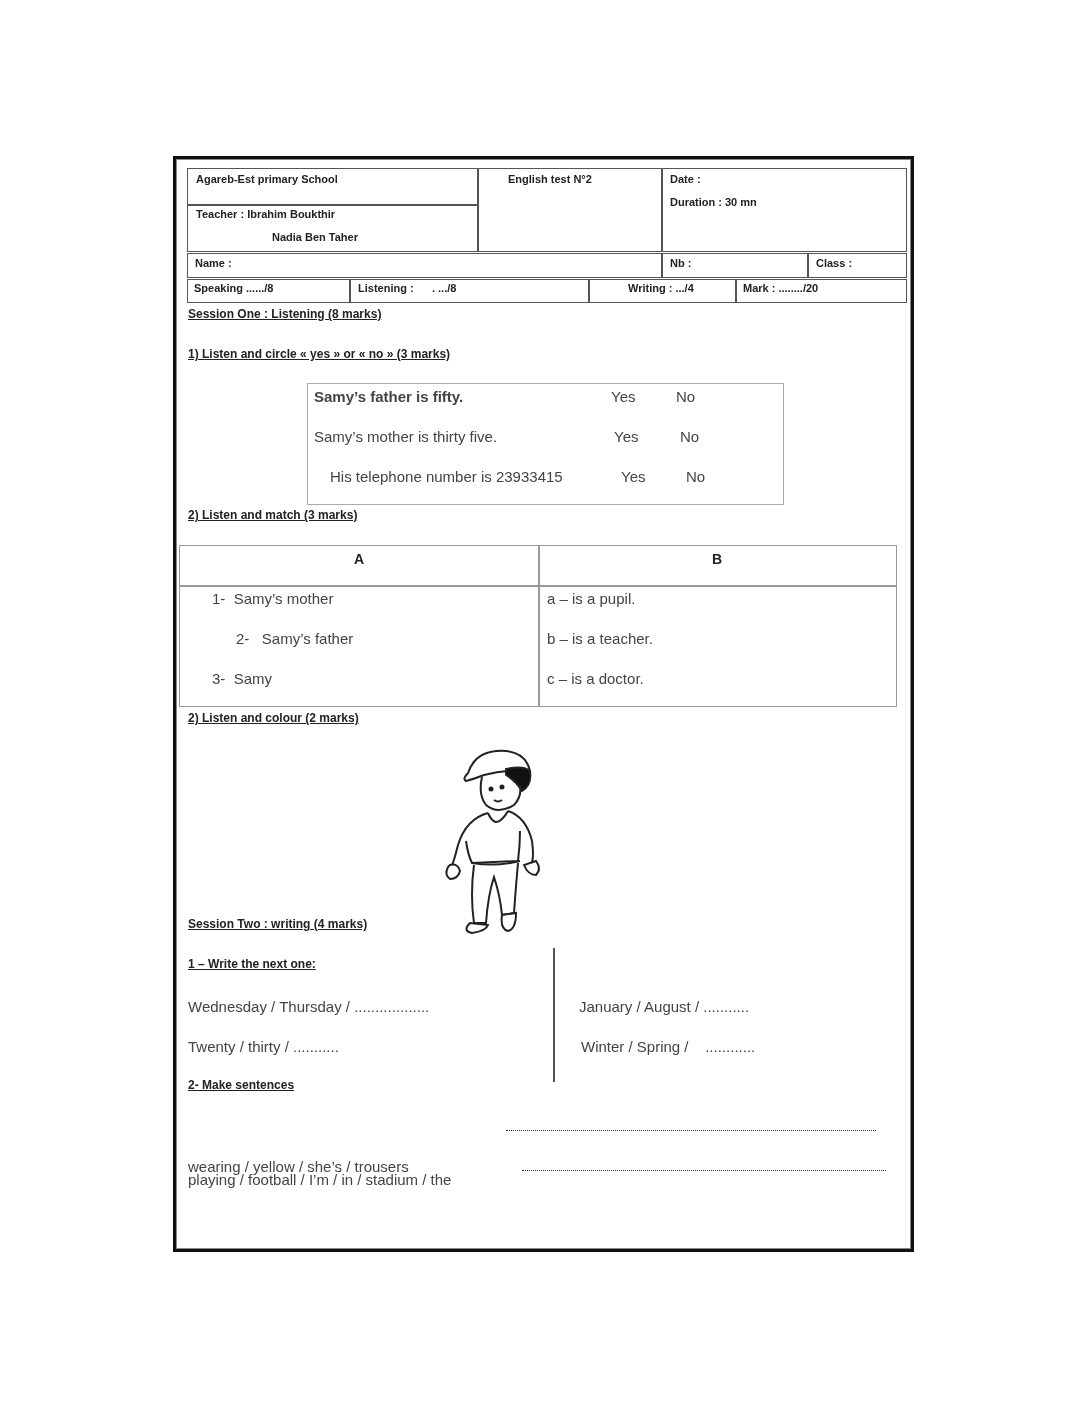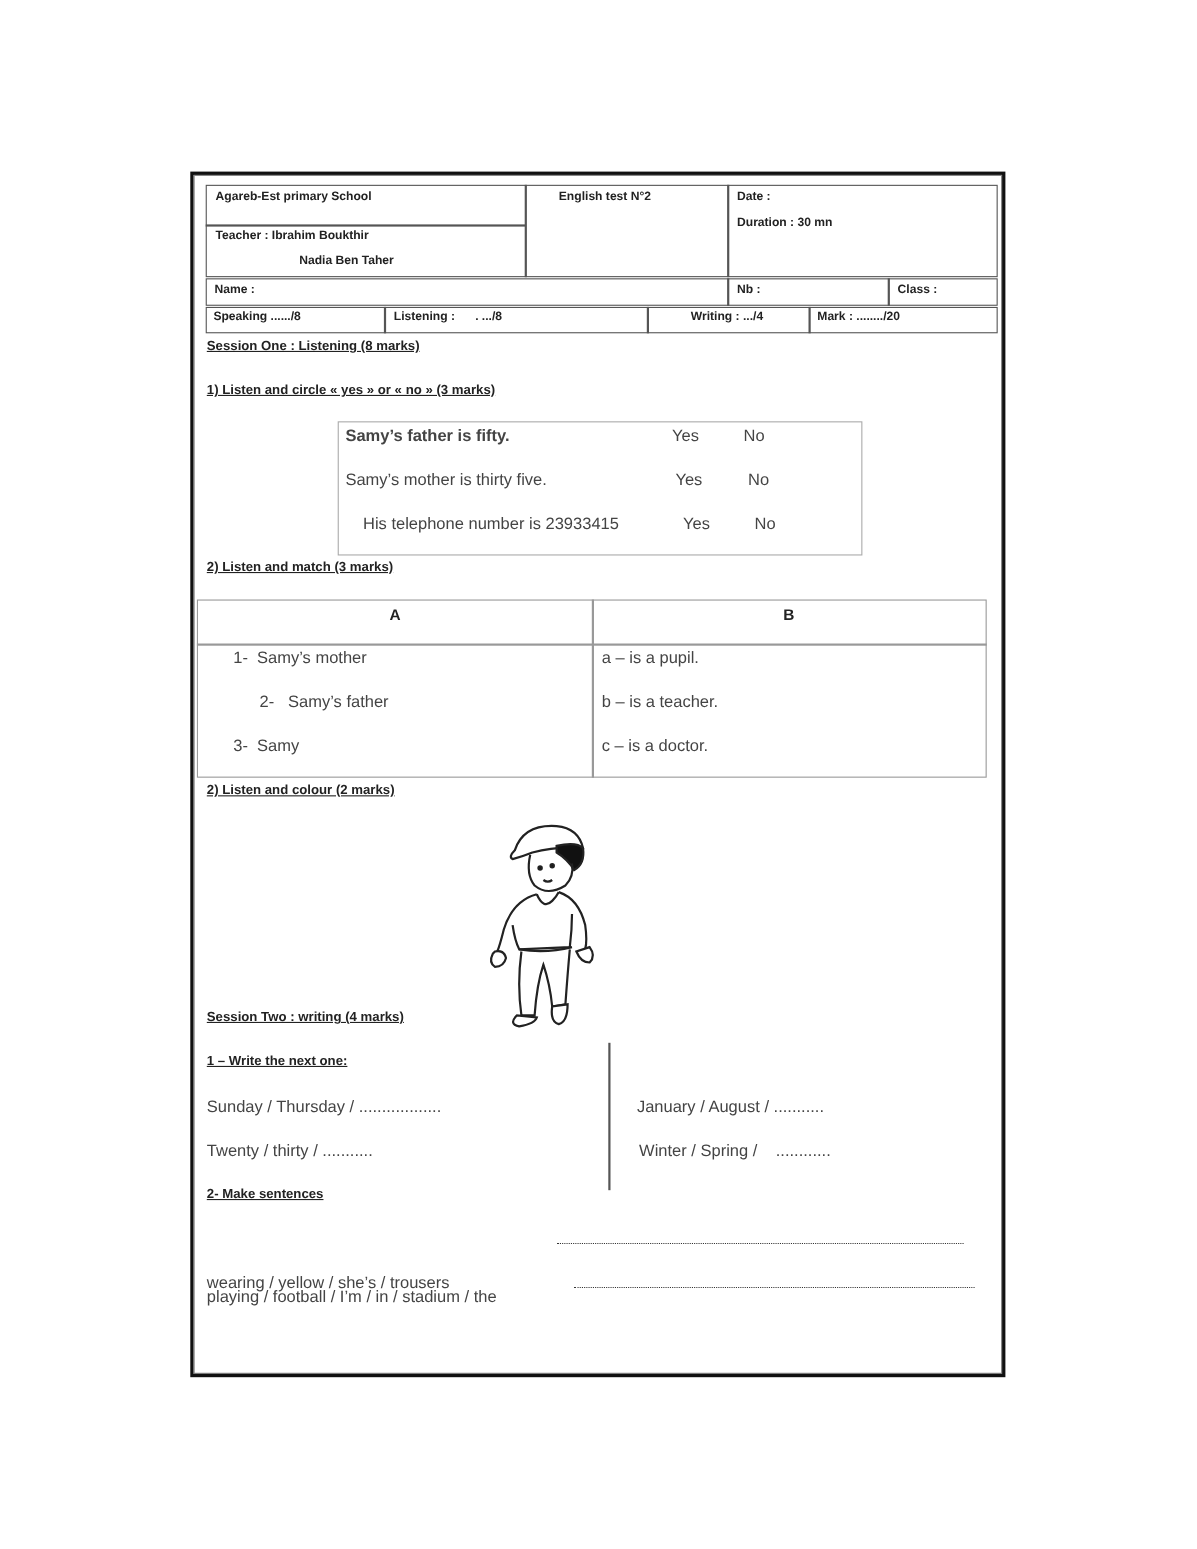--- a/index.html
+++ b/index.html
@@ -92,21 +92,21 @@
   <path d="M12 122 Q8 130 14 134 Q22 134 24 126 Q22 118 14 120 Z" fill="#fff"></path>
   <path d="M88 120 Q92 130 100 130 Q106 124 100 116 Z" fill="#fff"></path>
   <path d="M38 120 Q34 150 38 178 L50 178 Q52 150 58 132 Q64 150 66 170 L78 168 Q80 140 82 118"></path>
   <path d="M34 178 Q26 186 36 188 Q50 186 52 180 Z" fill="#fff"></path>
   <path d="M66 170 Q64 184 72 186 Q80 184 80 168 Z" fill="#fff"></path>
 </svg>
 
 <div class="abs u" style="left:188px;top:917px;">Session Two : writing (4 marks)</div>
 <div class="abs u" style="left:188px;top:957px;">1 – Write the next one:</div>
 <div class="vline" style="left:553px;top:948px;width:2px;height:134px;background:#555;"></div>
-<div class="abs t" style="left:188px;top:998px;">Sunday / Thursday / ..................</div>
+<div class="abs t" style="left:188px;top:998px;">Wednesday / Thursday / ..................</div>
 <div class="abs t" style="left:188px;top:1038px;">Twenty / thirty / ...........</div>
 <div class="abs t" style="left:579px;top:998px;">January / August / ...........</div>
 <div class="abs t" style="left:581px;top:1038px;white-space:pre;">Winter / Spring /    ............</div>
 
 <div class="abs u" style="left:188px;top:1078px;">2- Make sentences</div>
 <div class="abs t" style="left:188px;top:1118px;margin-top:40px;">wearing / yellow / she’s / trousers</div>
 <div class="dots" style="left:506px;top:1130px;width:370px;"></div>
 <div class="abs t" style="left:188px;top:1158px;margin-top:13px;">playing / football / I’m / in / stadium / the</div>
 <div class="dots" style="left:522px;top:1170px;width:364px;"></div>
 

